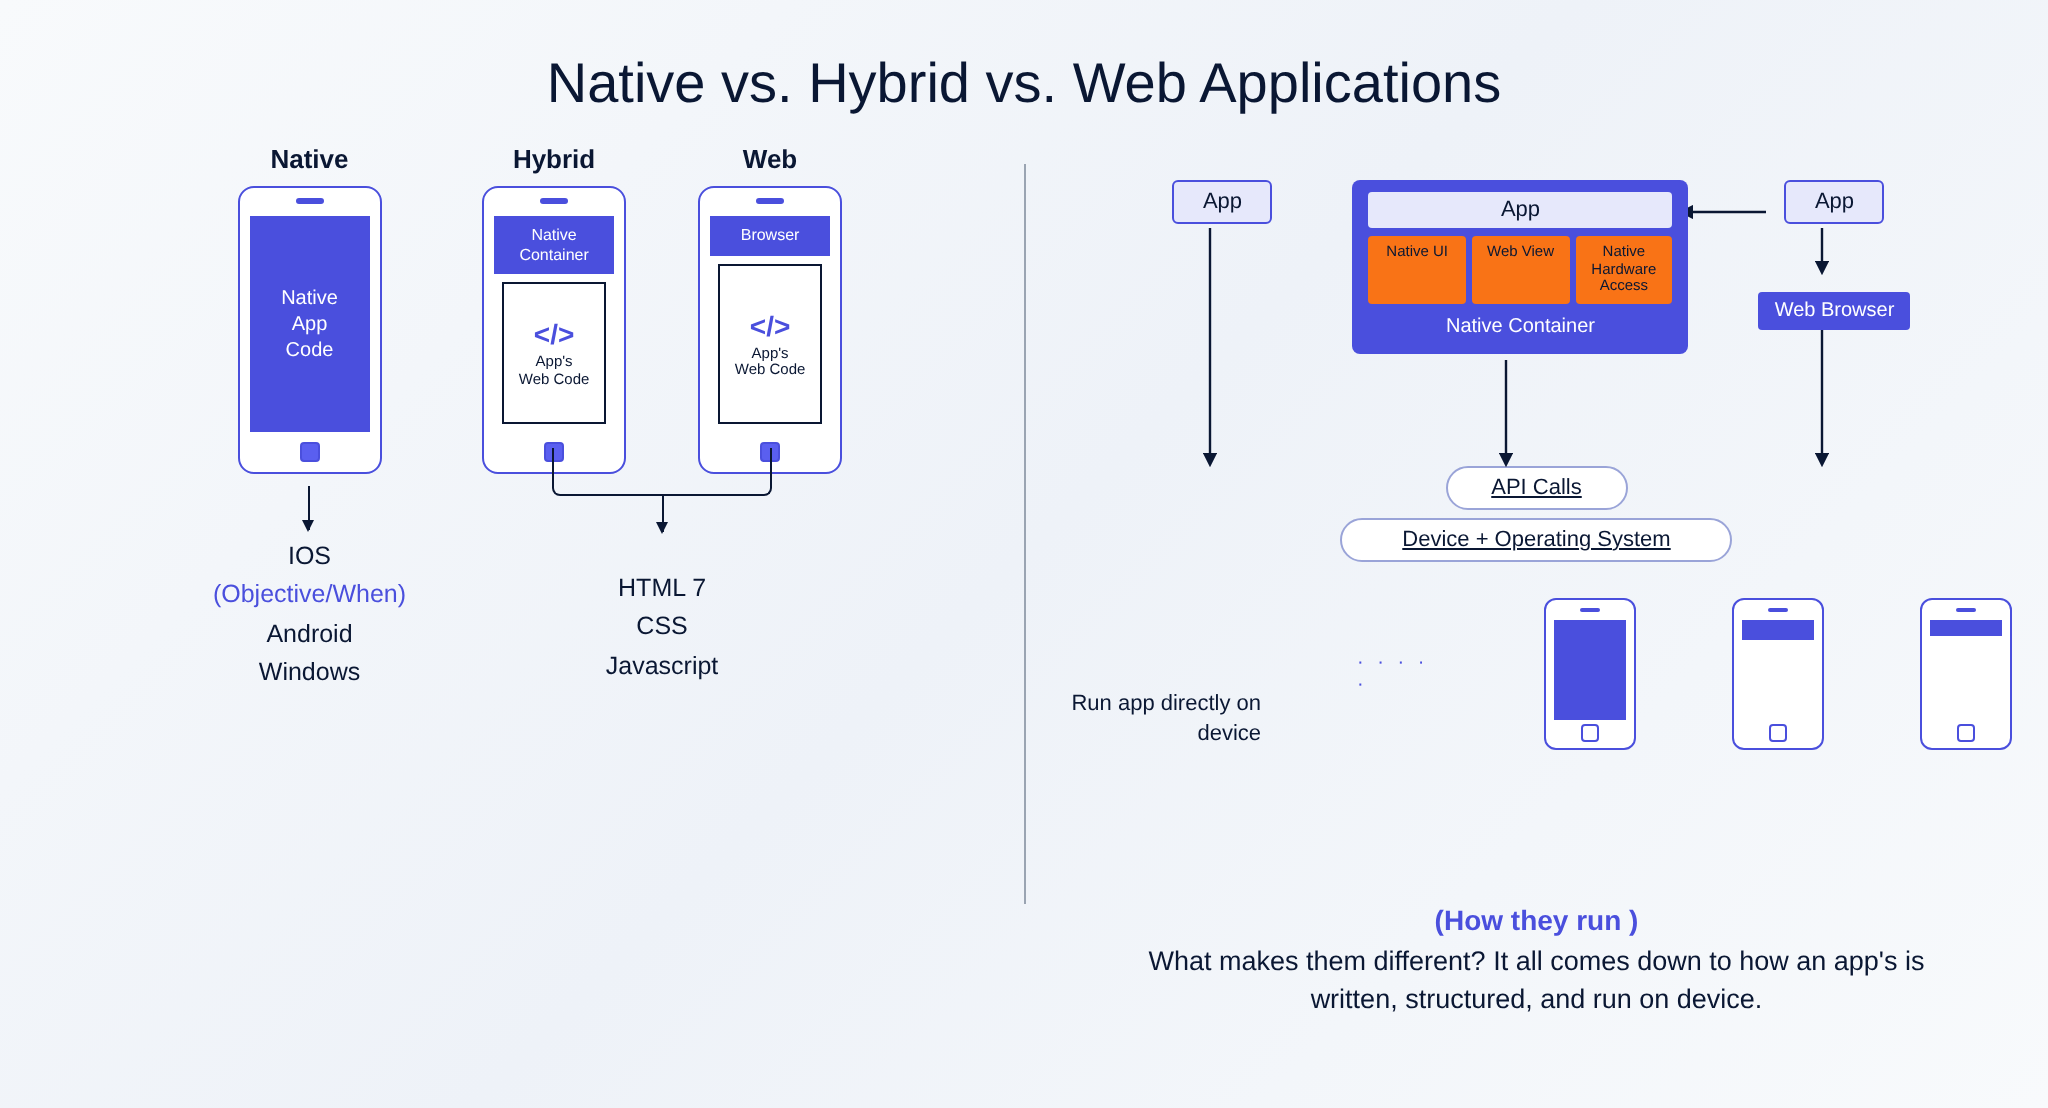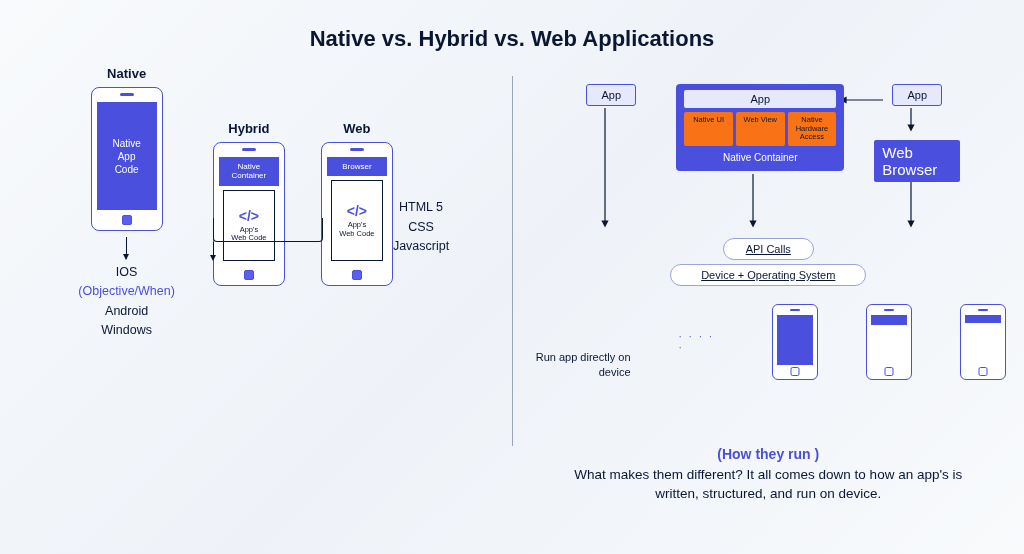--- a/index.html
+++ b/index.html
@@ -7,22 +7,22 @@
     width: 1024px;
     height: 554px;
     font-family: -apple-system, Segoe UI, Arial, sans-serif;
     background: linear-gradient(135deg, #f8fafc 0%, #eef2f8 50%, #f8fafc 100%);
     color: #0a1733;
     position: relative;
     overflow: hidden;
   }
   .title {
     text-align: center;
-    font-size: 22px;
-    font-weight: 700;
+    font-size: 28px;
+    font-weight: 400;
     padding-top: 26px;
     padding-bottom: 14px;
     color: #0a1733;
   }
   .columns {
     display: flex;
     flex-direction: row;
     height: 460px;
   }
   .col {
@@ -98,21 +98,21 @@
     width: 1px; height: 22px; background: #0a1733; position: relative; margin: 6px 0 4px 0;
   }
   .arrow-down::after {
     content: ''; position: absolute; bottom: -1px; left: -3px;
     border-left: 3.5px solid transparent; border-right: 3.5px solid transparent;
     border-top: 6px solid #0a1733;
   }
   .tech-list { font-size: 12.5px; text-align: center; line-height: 1.55; }
   .highlight { color: #4a4fdd; }
 
-  .connect-wrap { position: relative; display: flex; flex-direction: row; align-items: center; }
+  .connect-wrap { position: relative; display: flex; flex-direction: column; align-items: center; }
   .connect-h {
     position: absolute; top: 152px; height: 24px; width: 110px;
     border: 1.5px solid #0a1733; border-top: none;
     border-bottom-left-radius: 4px; border-bottom-right-radius: 4px;
   }
   .connect-stem {
     position: absolute; top: 176px; width: 1px; height: 18px; background: #0a1733;
   }
   .connect-stem::after {
     content: ''; position: absolute; bottom: -1px; left: -3px;
@@ -146,21 +146,21 @@
     background: #e6e8fb; color: #0a1733; font-size: 11px; padding: 3px 0;
     width: 100%; text-align: center; border-radius: 2px; font-weight: 500;
   }
   .container-row { display: flex; gap: 3px; width: 100%; }
   .container-cell {
     flex: 1; background: #f97316; font-size: 7.5px; text-align: center;
     padding: 4px 2px; border-radius: 2px; line-height: 1.15; color: #0a1733;
   }
   .container-label { color: #fff; font-size: 10px; font-weight: 500; margin-top: 2px;}
   .webbrowser-chip {
-    background: #4a4fdd; color: #fff; font-size: 15px; padding: 4px 8px;
+    background: #4a4fdd; color: #fff; font-size: 10px; padding: 4px 8px;
     border-radius: 2px; font-weight: 500;
   }
   .rcol { display: flex; flex-direction: column; align-items: center; gap: 6px; }
 
   .api-boxes {
     display: flex; flex-direction: column; align-items: center; gap: 4px; margin-top: 10px; text-decoration: underline;
   }
   .pill {
     border: 1px solid #9aa4d8; border-radius: 14px; padding: 4px 22px;
     font-size: 11px; background: #fff; color: #0a1733;
@@ -265,21 +265,21 @@
 Web Code</div>
                 </div>
               </div>
               <div class="homebtn"></div>
             </div>
           </div>
         </div>
         <div class="connect-h"></div>
         <div class="connect-stem"></div>
         <div class="tech-list" style="margin-top:48px;">
-          <div>HTML 5</div>
+          <div>HTML 7</div>
           <div>CSS</div>
           <div>Javascript</div>
         </div>
       </div>
     </div>
 
   </div>
 
   <div class="divider"></div>
 

